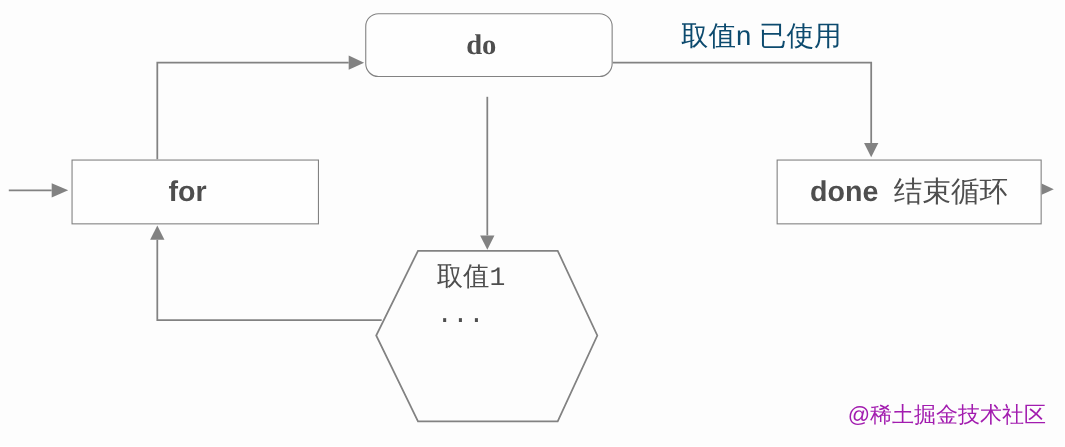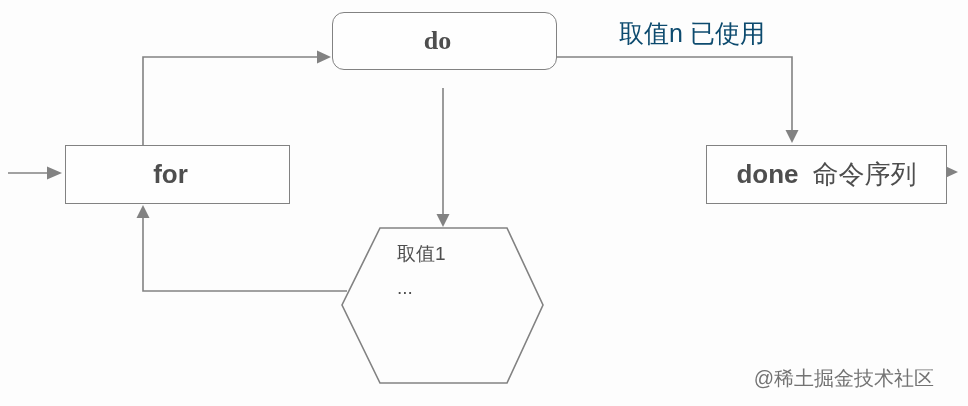--- a/index.html
+++ b/index.html
@@ -44,40 +44,41 @@
   }
   .box .kw { font-weight: bold; margin-right: 14px; }
   .box-for  { left: 65px;  top: 145px; width: 225px; height: 59px; }
   .box-do   { left: 332px; top: 12px;  width: 225px; height: 58px; border-radius: 12px; font-family: Liberation Serif, serif; }
   .box-done { left: 663px; top: 145px; width: 241px; height: 59px; margin-left: 43px; }
   .hex-text {
     position: absolute;
     left: 397px;
     top: 237px;
     color: #4e4e4e;
-    font-size: 19px;
+    font-size: 24px;
     line-height: 34px;
     white-space: nowrap;
+    font-family: Liberation Mono, monospace;
   }
   .edge-label {
     position: absolute;
     left: 592px;
     top: 19px;
     width: 200px;
     text-align: center;
     color: #0c4a6e;
     font-size: 25px;
     line-height: 28px;
     white-space: nowrap;
   }
   .watermark {
     position: absolute;
-    right: 34px;
+    right: 17px;
     top: 366px;
-    color: #737373;
+    color: #a21caf;
     font-size: 20px;
     line-height: 24px;
     white-space: nowrap;
   }
 </style>
 </head>
 <body>
 
 <div class="canvas">
 
@@ -119,21 +120,21 @@
   <div class="box box-for">
     <span class="kw">for</span>
   </div>
 
   <div class="box box-do">
     <span class="kw">do</span>
   </div>
 
   <div class="box box-done">
     <span class="kw">done</span>
-      <span class="lbl">命令序列</span>
+      <span class="lbl">结束循环</span>
   </div>
 
   <div class="hex-text">
     <div>取值1</div>
     <div>...</div>
   </div>
 
   <div class="edge-label">取值n 已使用</div>
 
   <div class="watermark">@稀土掘金技术社区</div>

